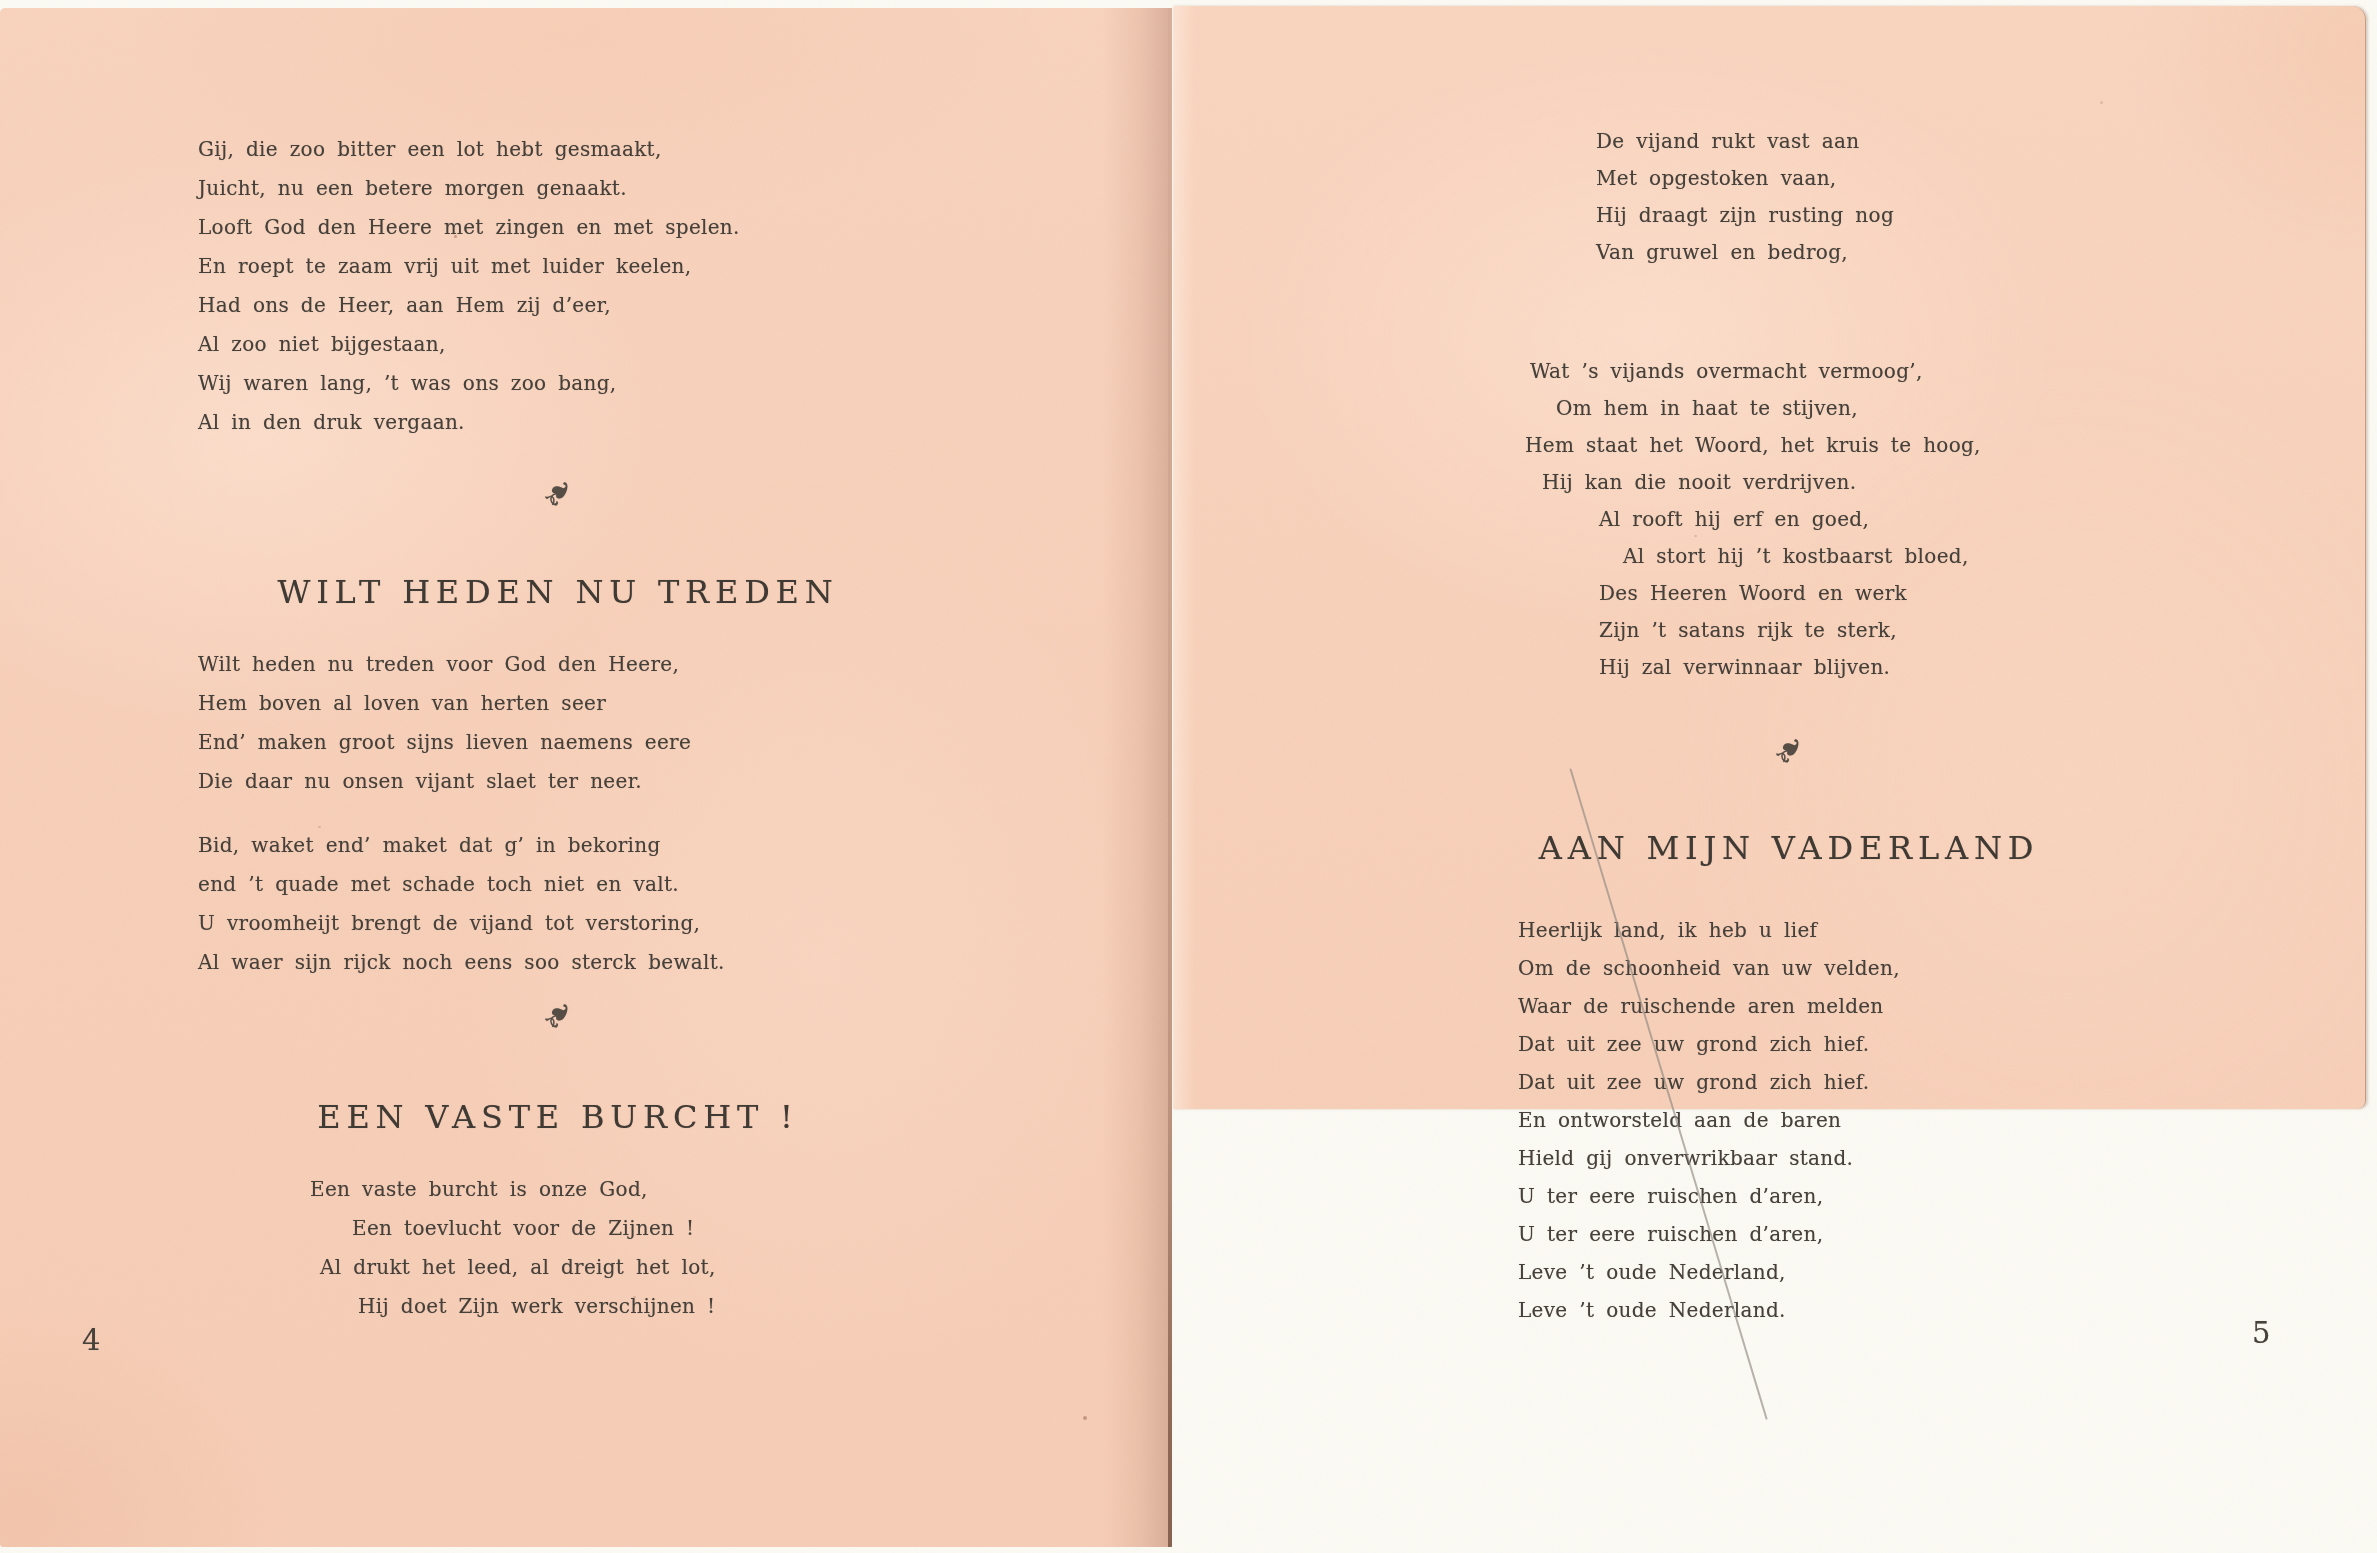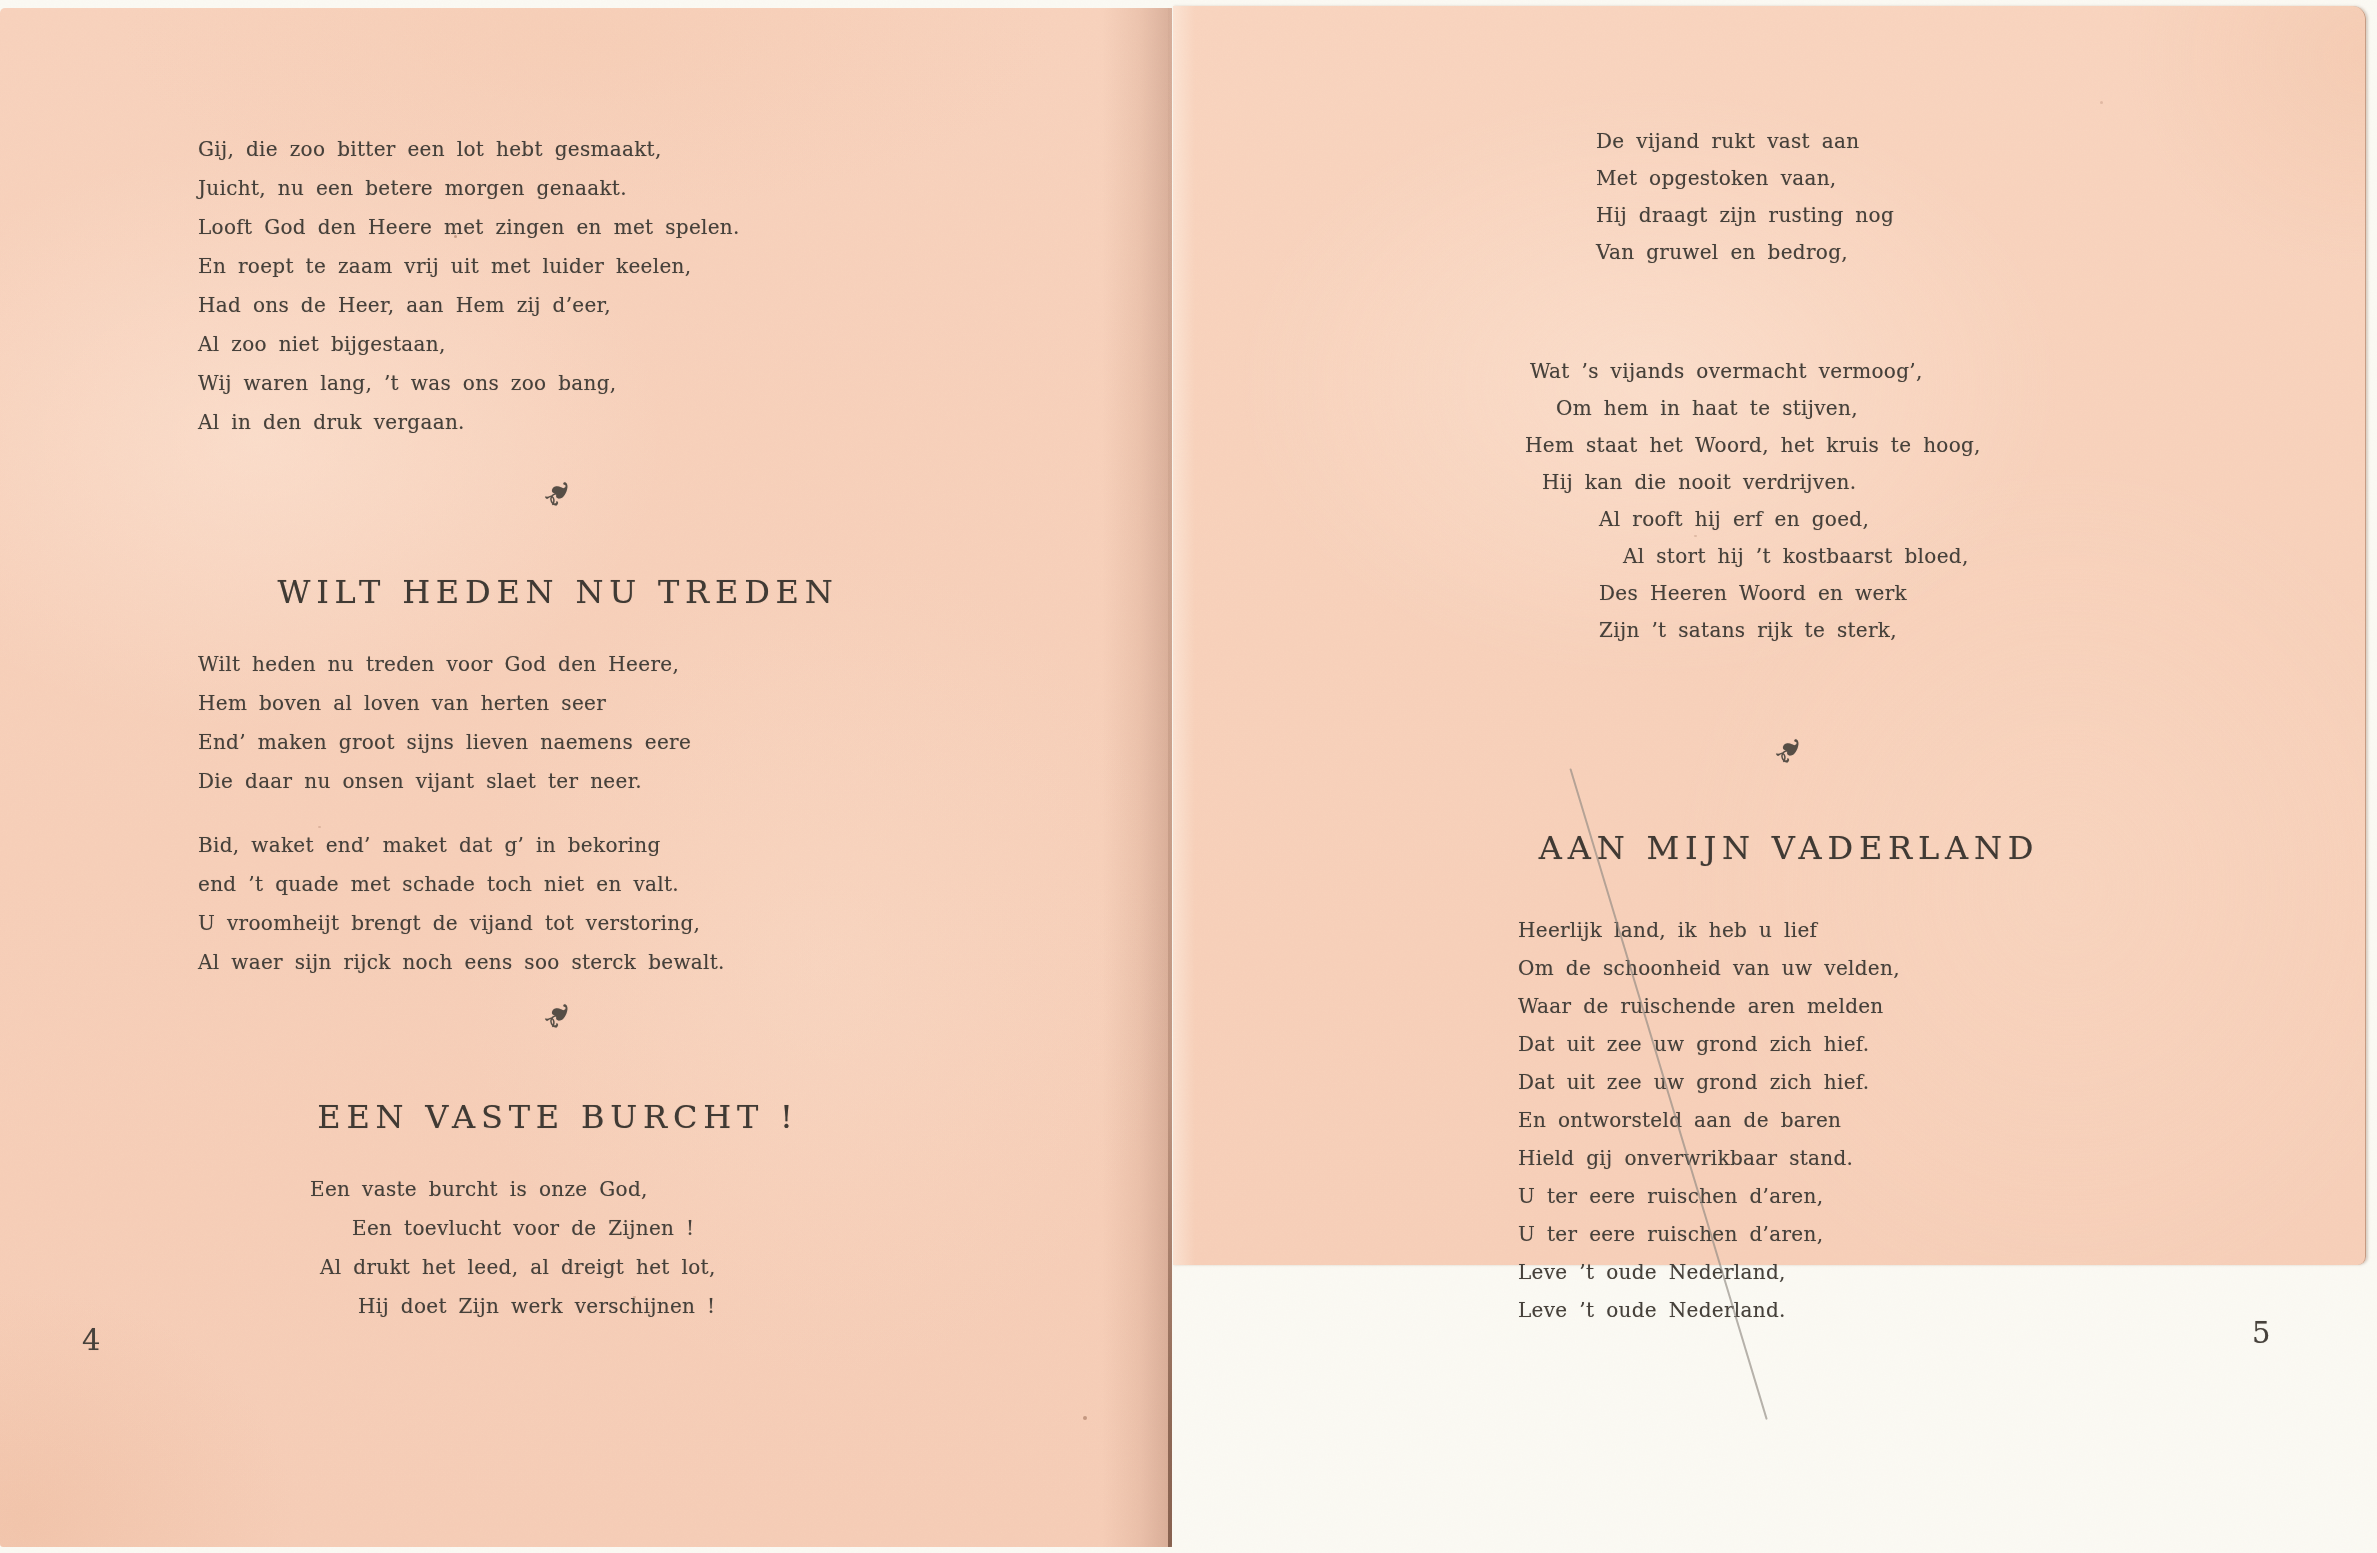--- a/index.html
+++ b/index.html
@@ -21,21 +21,21 @@
     background:
       radial-gradient(ellipse 583px 417px at 22% 28%, rgba(255,236,222,.45), transparent 70%),
       radial-gradient(ellipse 500px 583px at 70% 62%, rgba(251,224,205,.35), transparent 72%),
       radial-gradient(ellipse 417px 350px at 2% 98%, rgba(232,176,143,.28), transparent 65%),
       radial-gradient(ellipse 667px 250px at 50% 2%, rgba(244,199,172,.30), transparent 70%),
       linear-gradient(180deg, #f8d3be 0%, #f7d0ba 55%, #f6ceb8 100%);
     border-radius: 5px 0 0 3.3px;
   }
   .page-right {
     left: 1173px; top: 5.8px;
-    width: 1192px; height: 1259px;
+    width: 1192px; height: 1103px;
     background:
       radial-gradient(ellipse 583px 417px at 40% 30%, rgba(255,238,224,.40), transparent 70%),
       radial-gradient(ellipse 542px 583px at 75% 70%, rgba(250,219,198,.35), transparent 72%),
       radial-gradient(ellipse 350px 317px at 100% 4%, rgba(238,188,157,.30), transparent 68%),
       linear-gradient(180deg, #f9d5c0 0%, #f8d2bc 50%, #f7d0ba 100%);
     border-radius: 0 13.3px 8.3px 0;
     border-right: 1.7px solid rgba(137,90,62,.45);
     box-shadow: 1.7px 0 2.5px rgba(120,80,55,.25);
   }
 
@@ -191,20 +191,21 @@
 
     <div class="poem" style="left:352px; top:347px;">
         <div class="line" style="margin-left: 5px;">Wat ’s vijands overmacht vermoog’,</div>
         <div class="line" style="margin-left: 31px;">Om hem in haat te stijven,</div>
         <div class="line">Hem staat het Woord, het kruis te hoog,</div>
         <div class="line" style="margin-left: 17px;">Hij kan die nooit verdrijven.</div>
         <div class="line" style="margin-left: 74px;">Al rooft hij erf en goed,</div>
         <div class="line" style="margin-left: 98px;">Al stort hij ’t kostbaarst bloed,</div>
         <div class="line" style="margin-left: 74px;">Des Heeren Woord en werk</div>
         <div class="line" style="margin-left: 74px;">Zijn ’t satans rijk te sterk,</div>
+        <div class="line" style="margin-left: 74px;">Hij zal verwinnaar blijven.</div>
       </div>
 
     <div class="ornament" style="left:112px; top:722px; width:1008px;">
       <span class="glyph">❧</span>
     </div>
 
     <div class="heading" style="left:112px; top:823px; width:1008px;">AAN MIJN VADERLAND</div>
 
     <div class="poem wide-lh" style="left:345px; top:905px;">
         <div class="line">Heerlijk land, ik heb u lief</div>

